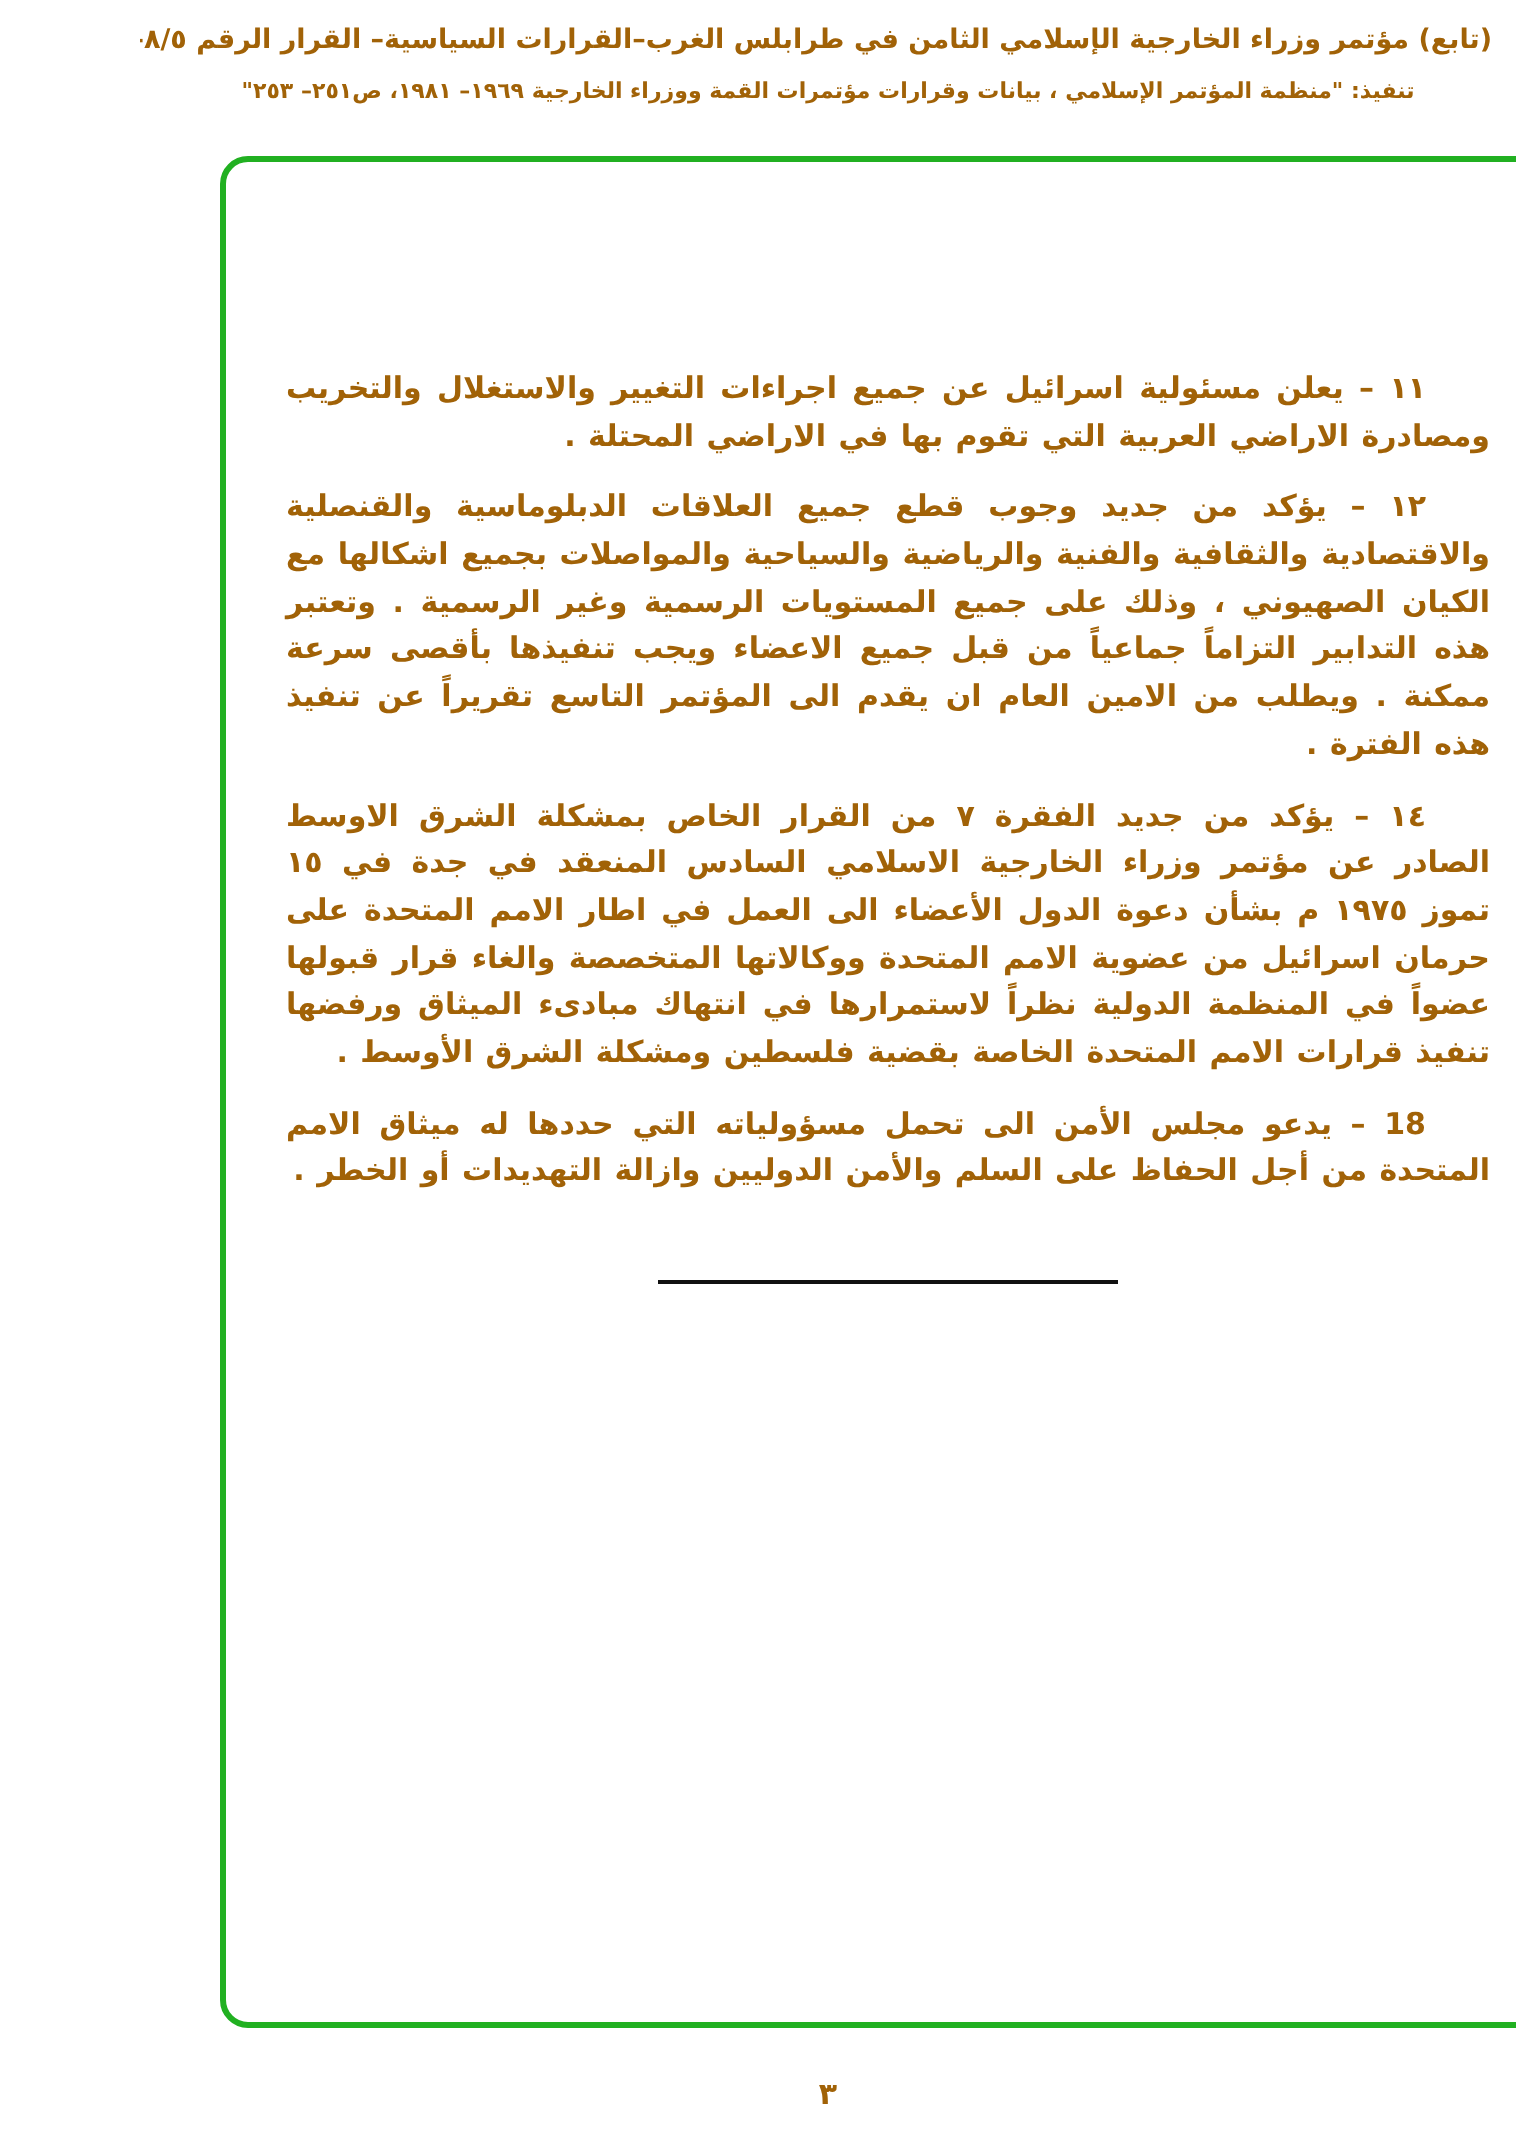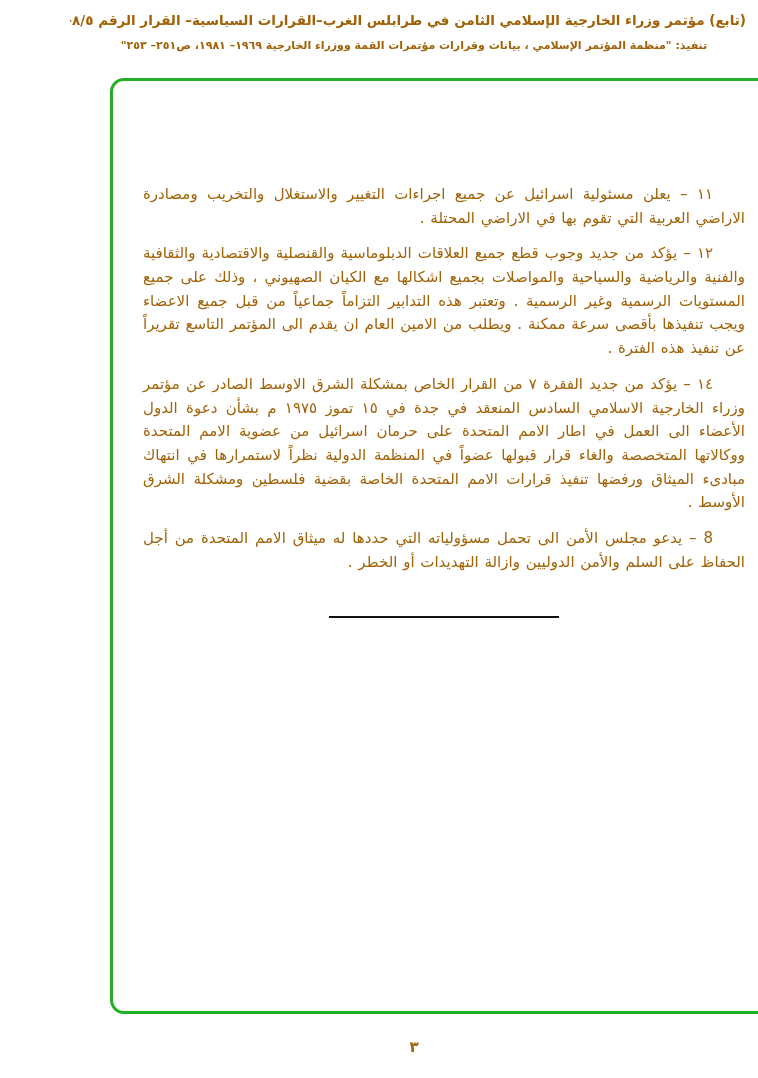--- a/index.html
+++ b/index.html
@@ -56,20 +56,21 @@
     left: 30px;
     direction: rtl;
   }
   .content p {
     margin: 0 0 12px 0;
     font-size: 15px;
     line-height: 1.58;
     text-align: justify;
     text-indent: 32px;
     word-spacing: 1px;
+    font-weight: bold;
   }
   .divider {
     margin: 42px auto 0 auto;
     width: 230px;
     height: 2px;
     background: #111111;
   }
   .page-number {
     position: absolute;
     bottom: 22px;
@@ -91,20 +92,20 @@
       <span>تنفيذ:</span>
       <span>"منظمة المؤتمر الإسلامي ، بيانات وقرارات مؤتمرات القمة ووزراء الخارجية ١٩٦٩– ١٩٨١، ص٢٥١– ٢٥٣"</span>
     </div>
   </div>
 
   <div class="green-box">
     <div class="content">
       <p>١١ – يعلن مسئولية اسرائيل عن جميع اجراءات التغيير والاستغلال والتخريب ومصادرة الاراضي العربية التي تقوم بها في الاراضي المحتلة .</p>
       <p>١٢ – يؤكد من جديد وجوب قطع جميع العلاقات الدبلوماسية والقنصلية والاقتصادية والثقافية والفنية والرياضية والسياحية والمواصلات بجميع اشكالها مع الكيان الصهيوني ، وذلك على جميع المستويات الرسمية وغير الرسمية . وتعتبر هذه التدابير التزاماً جماعياً من قبل جميع الاعضاء ويجب تنفيذها بأقصى سرعة ممكنة . ويطلب من الامين العام ان يقدم الى المؤتمر التاسع تقريراً عن تنفيذ هذه الفترة .</p>
       <p>١٤ – يؤكد من جديد الفقرة ٧ من القرار الخاص بمشكلة الشرق الاوسط الصادر عن مؤتمر وزراء الخارجية الاسلامي السادس المنعقد في جدة في ١٥ تموز ١٩٧٥ م بشأن دعوة الدول الأعضاء الى العمل في اطار الامم المتحدة على حرمان اسرائيل من عضوية الامم المتحدة ووكالاتها المتخصصة والغاء قرار قبولها عضواً في المنظمة الدولية نظراً لاستمرارها في انتهاك مبادىء الميثاق ورفضها تنفيذ قرارات الامم المتحدة الخاصة بقضية فلسطين ومشكلة الشرق الأوسط .</p>
-      <p>8 – يدعو مجلس الأمن الى تحمل مسؤولياته التي حددها له ميثاق الامم المتحدة من أجل الحفاظ على السلم والأمن الدوليين وازالة التهديدات أو الخطر .</p>
+      <p>18 – يدعو مجلس الأمن الى تحمل مسؤولياته التي حددها له ميثاق الامم المتحدة من أجل الحفاظ على السلم والأمن الدوليين وازالة التهديدات أو الخطر .</p>
       <div class="divider"></div>
     </div>
   </div>
 
   <div class="page-number">٣</div>
 
 </div>
 
 </body></html>

